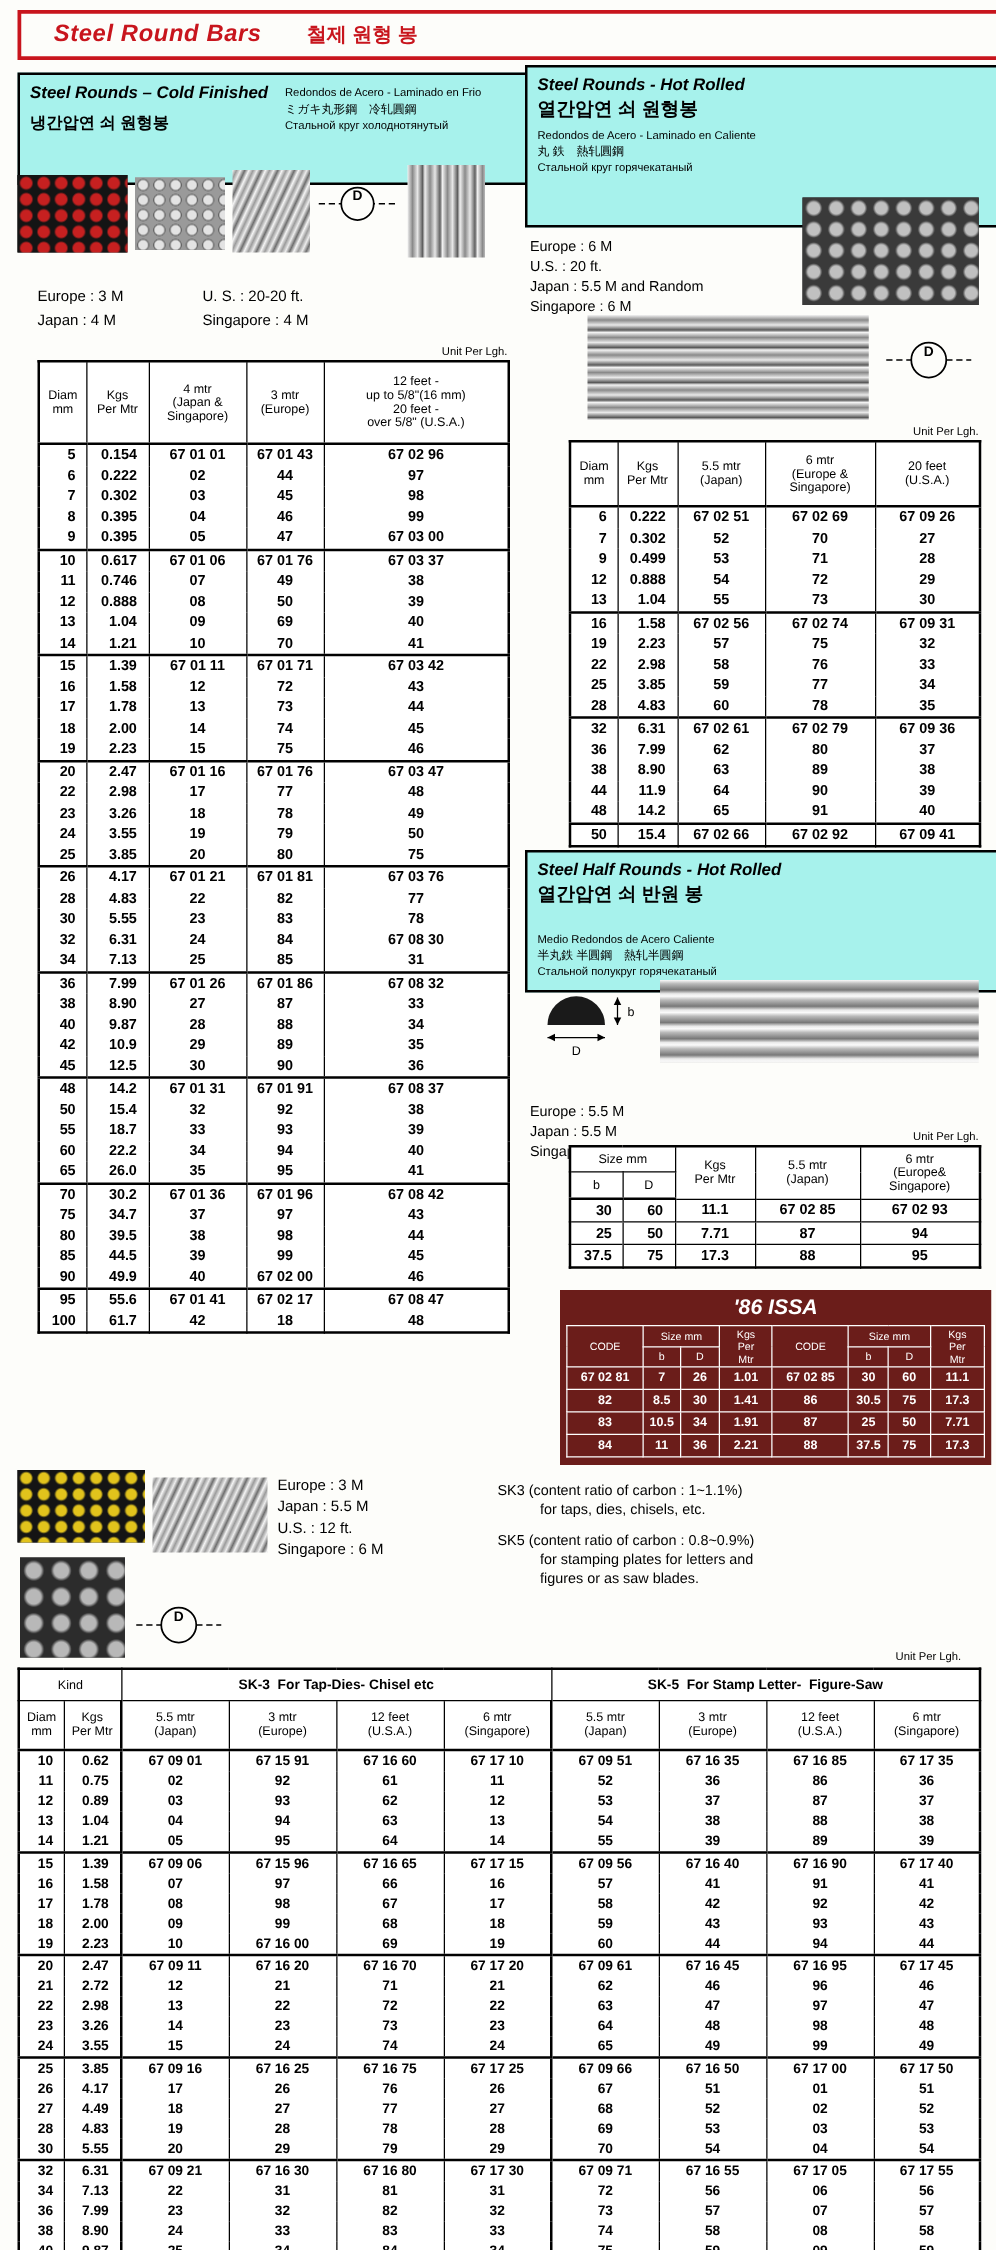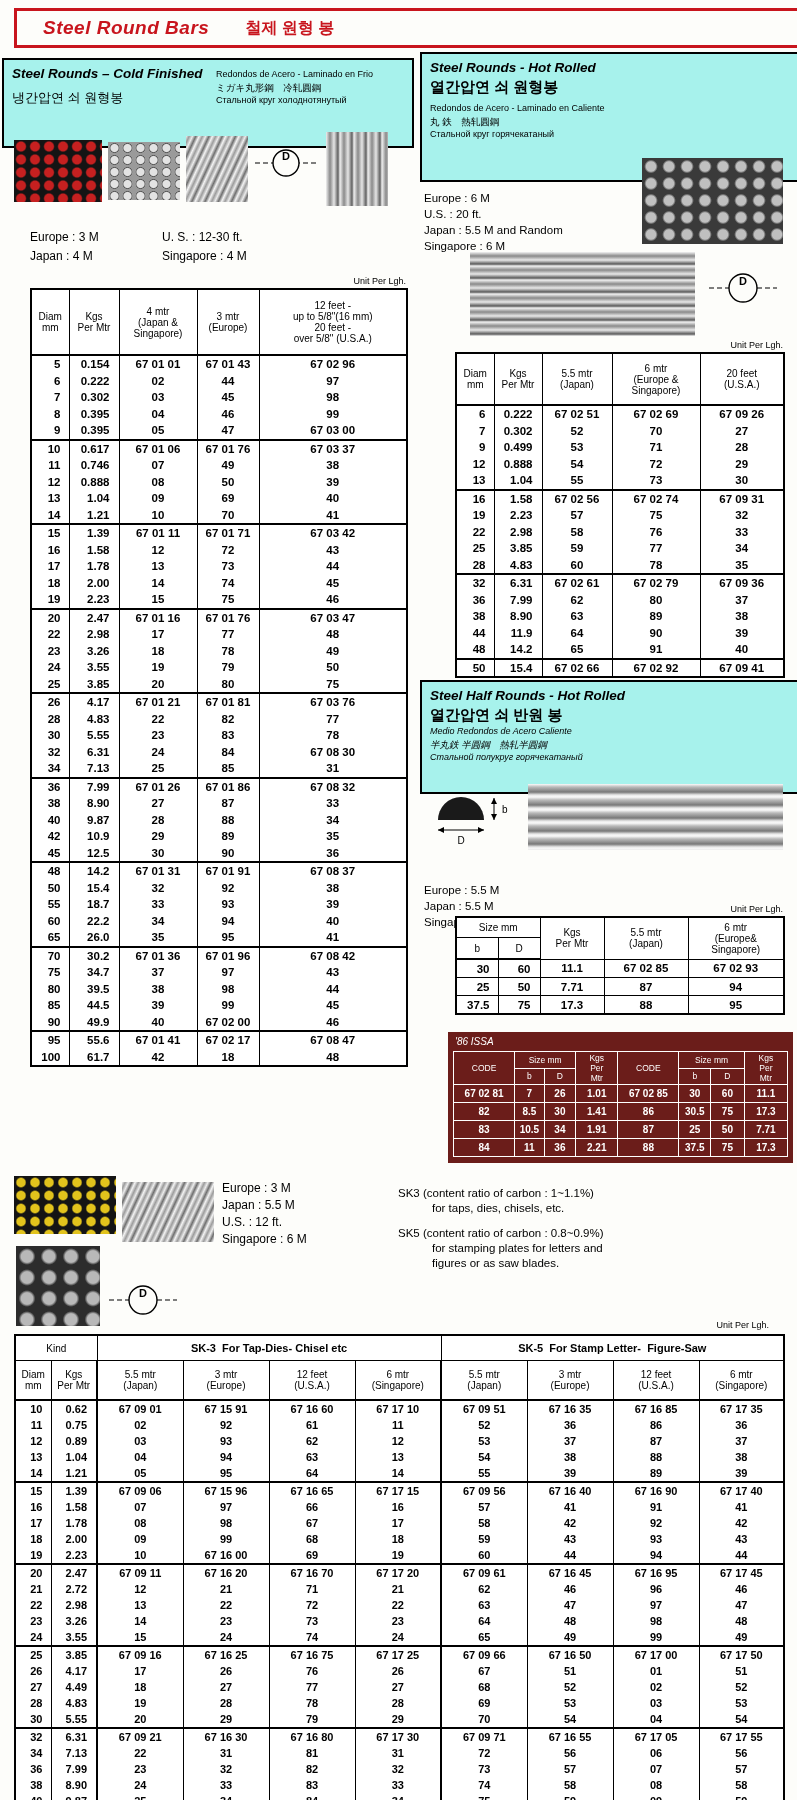--- a/index.html
+++ b/index.html
@@ -8,21 +8,21 @@
   .abs{position:absolute;}
 
   
   .red-header{border:3px solid #c8151d;display:flex;align-items:center;gap:36px;padding-left:26px;}
   .red-header .t1{color:#c8151d;font-size:19px;font-weight:bold;font-style:italic;letter-spacing:.5px;}
   .red-header .t2{color:#c8151d;font-size:16px;font-weight:bold;}
 
   
   .cyan{background:#a7f2ec;border:2px solid #000;padding:6px 8px;}
   .box-title{font-size:13.5px;font-weight:bold;font-style:italic;white-space:nowrap;}
-  .box-kr{font-size:13px;font-weight:normal;margin-top:8px;}
+  .box-kr{font-size:13px;font-weight:bold;margin-top:8px;}
   .box-kr-lg{font-size:15px;font-weight:bold;margin-top:3px;}
   .small-lang{font-size:9px;line-height:13px;}
   .small-lang .cjk{font-size:9.5px;}
 
   .len-grid{display:grid;grid-template-columns:132px auto;font-size:12px;line-height:19px;}
   .len-list{font-size:11.5px;line-height:16px;}
   .unit{font-size:9px;text-align:right;}
 
   table{border-collapse:collapse;table-layout:fixed;}
   .gtable{border:2px solid #000;background:#fff;}
@@ -36,42 +36,42 @@
   .gtable td:first-child{text-align:right;padding-right:8px;}
   .gtable td:nth-child(2){text-align:right;padding-right:9px;}
   .half-table td{border-top:1px solid #000;height:17px;}
   .half-table tbody tr:first-child td{border-top:none;}
   .sk-table td{height:16px;font-size:11px;}
   .sk-table td:nth-child(3),.sk-table .sub th:nth-child(3),.th-sk3{border-left:2px solid #000;}
   .sk-table td:nth-child(7),.sk-table .sub th:nth-child(7),.th-sk5{border-left:2px solid #000;}
 
   
   .issa-wrap{background:#6b1d1a;padding:3px 5px 6px;}
-  .issa-label{color:#fff;font-size:10px;font-weight:normal;font-style:italic;padding:1px 2px 4px;}
+  .issa-label{color:#fff;font-size:17px;font-weight:bold;font-style:italic;padding:1px 2px 4px;text-align:center;}
   .issa{width:100%;}
   .issa th{color:#fff;font-size:8.5px;font-weight:normal;border:1px solid #fff;white-space:pre;padding:1px;text-align:center;}
   .issa td{color:#fff;font-size:10px;font-weight:bold;border:1px solid #fff;text-align:center;height:15px;white-space:nowrap;}
 
   .sk-text{font-size:11.5px;line-height:15px;}
   .sk-text .ind{margin-left:34px;}
   .sk-text .gap{margin-top:10px;}
 
   .photo{position:absolute;}
 </style>
 </head>
 <body>
 
 <div class="page">
 
   <div class="abs red-header" style="left:14px;top:8px;width:769px;height:34px;">
     <span class="t1">Steel Round Bars</span>
     <span class="t2">철제 원형 봉</span>
   </div>
 
-  <div class="abs cyan" style="left:2px;top:58px;width:392px;height:74px;display:flex;gap:8px;">
+  <div class="abs cyan" style="left:14px;top:58px;width:392px;height:74px;display:flex;gap:8px;">
     <div style="width:196px;">
       <div class="box-title">Steel Rounds – Cold Finished</div>
       <div class="box-kr">냉간압연 쇠 원형봉</div>
     </div>
     <div class="small-lang" style="padding-top:2px;">
       <div>Redondos de Acero - Laminado en Frio</div>
       <div class="cjk">ミガキ丸形鋼　冷轧圓鋼</div>
       <div>Стальной круг холоднотянутый</div>
     </div>
   </div>
@@ -83,21 +83,21 @@
     <svg width="64" height="42" viewBox="0 0 64 42">
       <line x1="1" y1="21" x2="63" y2="21" stroke="#000" stroke-width="1.2" stroke-dasharray="5 3"></line>
       <circle cx="32" cy="21" r="13" fill="#fdfdfa" stroke="#000" stroke-width="1.4"></circle>
       <text x="32" y="18" text-anchor="middle" font-size="11" font-weight="bold">D</text>
     </svg>
   </div>
   <div class="photo" style="left:326px;top:132px;width:62px;height:74px;background:repeating-linear-gradient(90deg,#efefef 0px,#8a8a8a 4px,#e6e6e6 8px,#606060 12px,#efefef 14px);"></div>
 
   <div class="abs len-grid" style="left:30px;top:228px;width:340px;">
       <div>Europe : 3 M</div>
-      <div>U. S. : 12-30 ft.</div>
+      <div>U. S. : 20-20 ft.</div>
       <div>Japan : 4 M</div>
       <div>Singapore : 4 M</div>
     </div>
 
   <div class="abs unit" style="left:30px;top:276px;width:376px;">Unit Per Lgh.</div>
 
   <table class="abs gtable" style="left:30px;top:288px;width:376px;">
     <colgroup>
         <col style="width:38px">
         <col style="width:50px">
@@ -959,21 +959,21 @@
           <td>67 02 66</td>
           <td>67 02 92</td>
           <td>67 09 41</td>
         </tr>
       </tbody>
   </table>
 
   <div class="abs cyan" style="left:420px;top:680px;width:363px;height:98px;">
     <div class="box-title">Steel Half Rounds - Hot Rolled</div>
     <div class="box-kr-lg">열간압연 쇠 반원 봉</div>
-    <div class="small-lang" style="margin-top:0;font-style:italic;">
+    <div class="small-lang" style="margin-top:20px;">
       <div>Medio Redondos de Acero Caliente</div>
       <div class="cjk">半丸鉄 半圓鋼　熱轧半圓鋼</div>
       <div>Стальной полукруг горячекатаный</div>
     </div>
   </div>
 
   <div class="photo" style="left:424px;top:786px;">
     <svg width="92" height="62" viewBox="0 0 92 62">
       <path d="M14 34 A23 23 0 0 1 60 34 Z" fill="#1a1a1a"></path>
       <line x1="14" y1="44" x2="60" y2="44" stroke="#000" stroke-width="1"></line>

